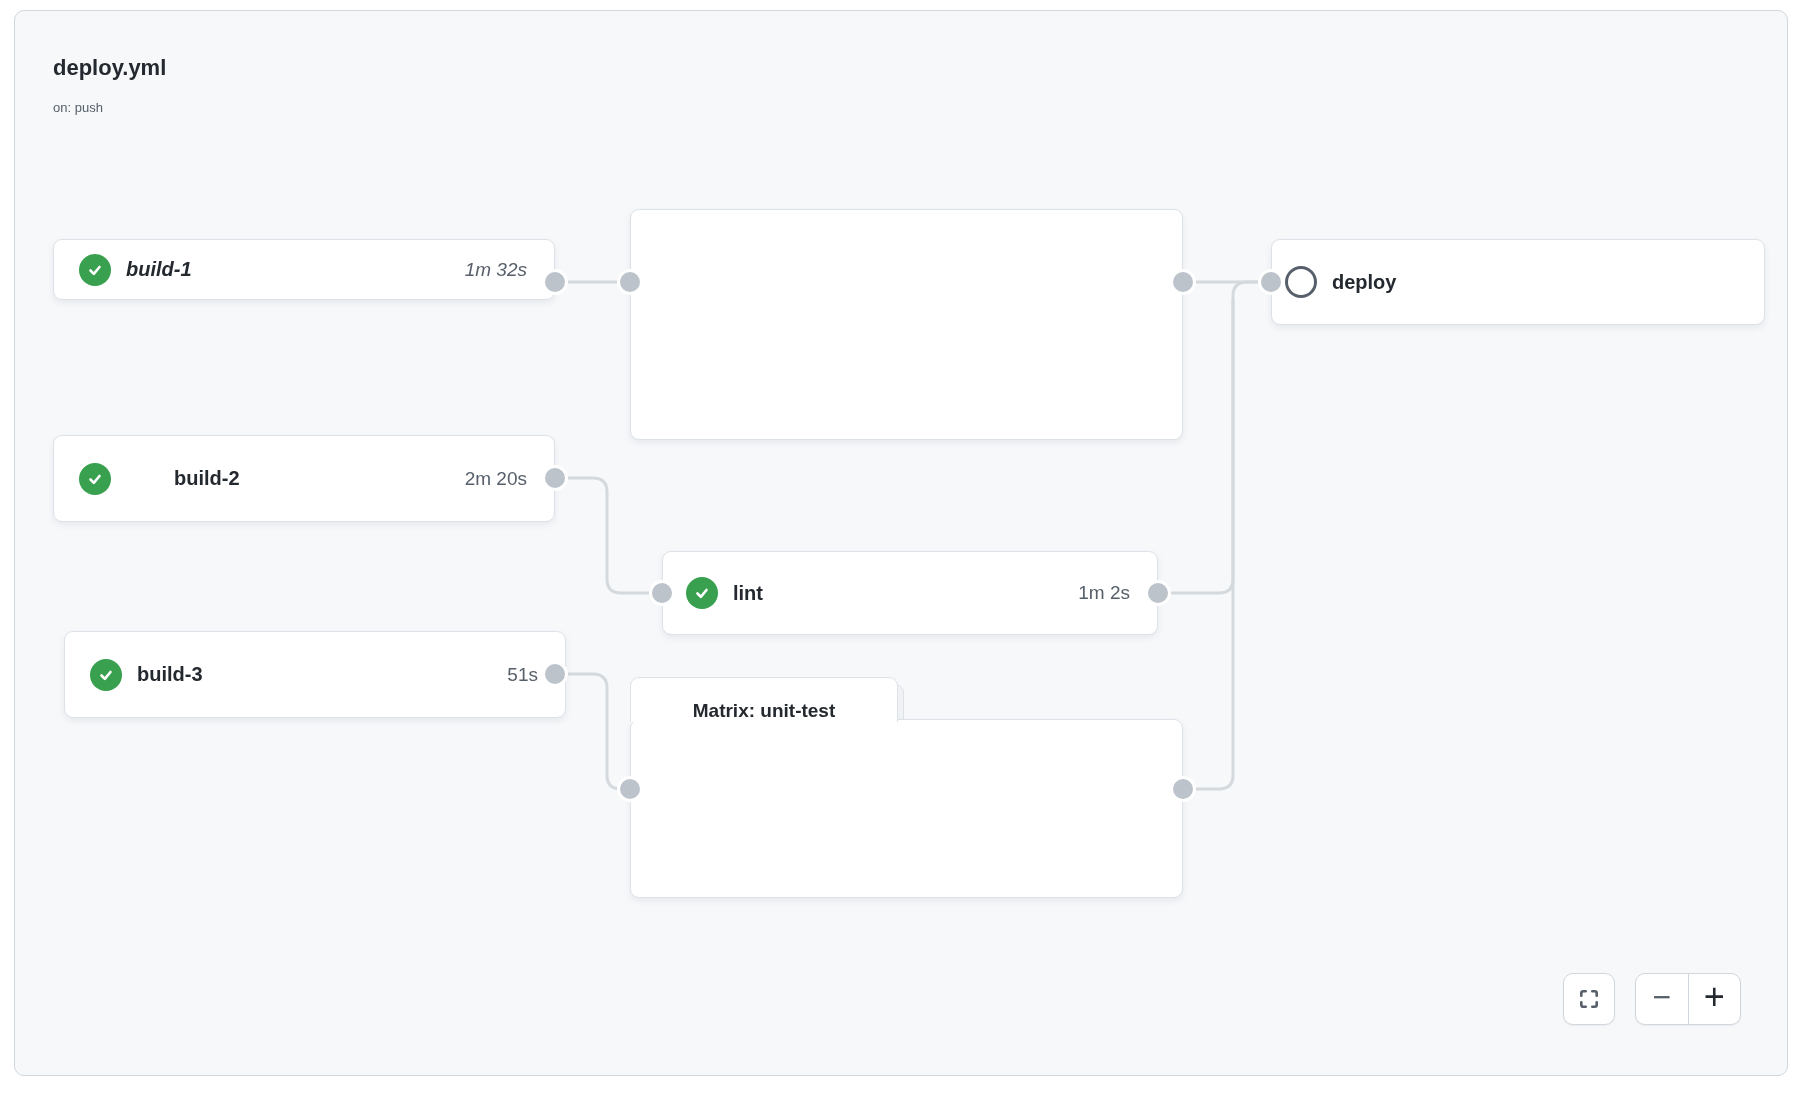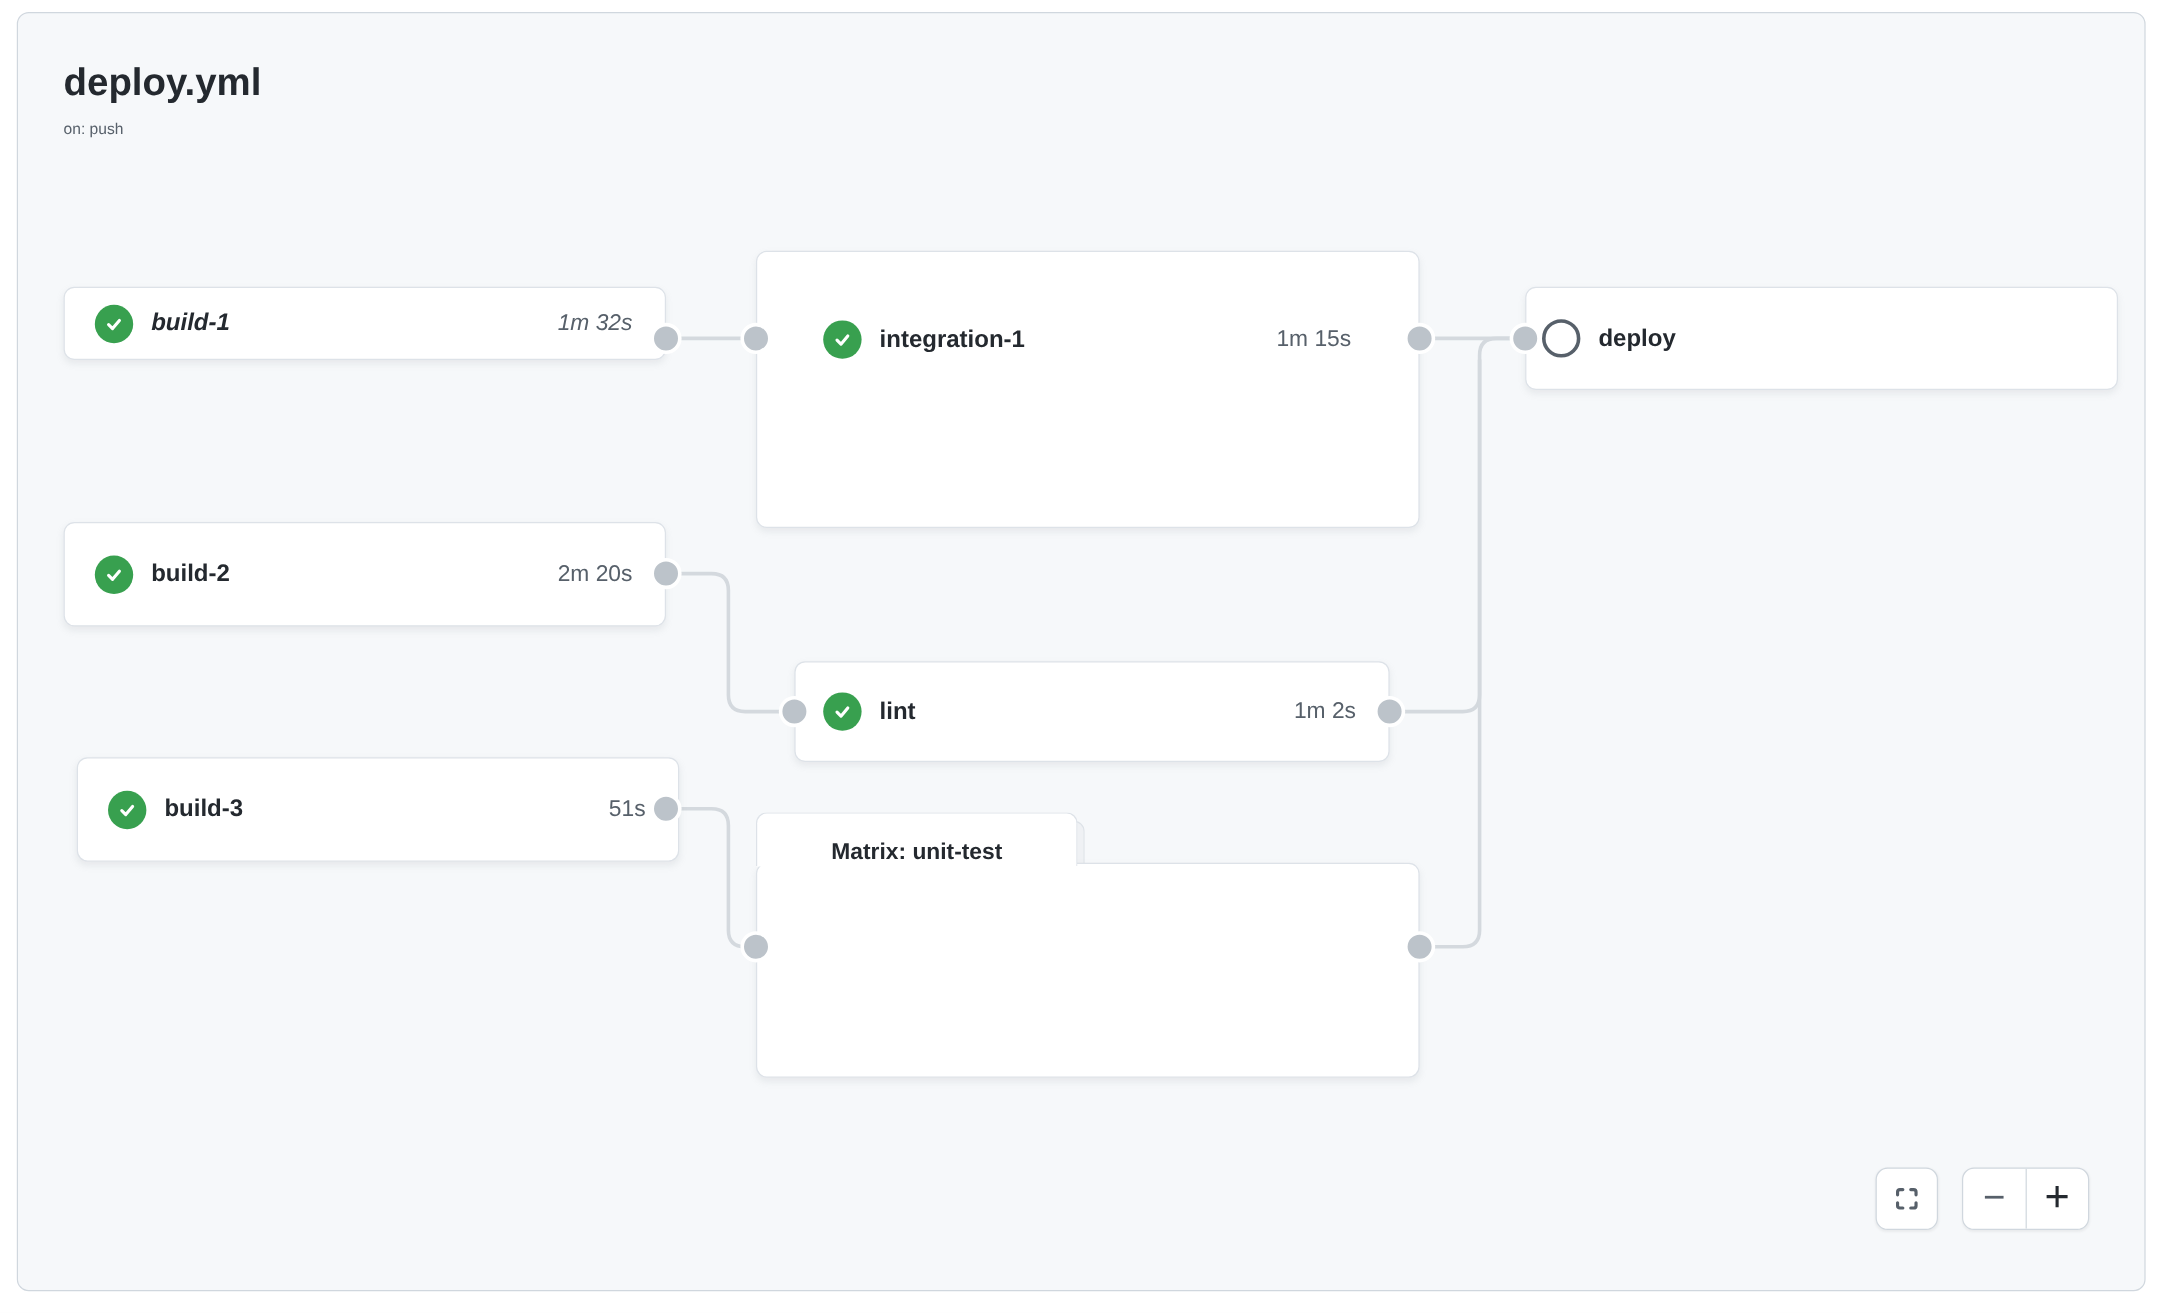--- a/index.html
+++ b/index.html
@@ -8,21 +8,21 @@
     background:#ffffff;
     font-family:"Liberation Sans", sans-serif;
     color:var(--text,#24292f);
   }
   .canvas{
     position:absolute;left:14px;top:10px;right:18px;bottom:18px;
     background:var(--canvas-bg,#f6f8fa);
     border:1.5px solid #d0d7de;border-radius:10px;
   }
   .header{position:absolute;left:53px;top:50px;z-index:4;}
-  .wf-title{font-size:32px;font-weight:700;line-height:36px;color:var(--text,#24292f);}
+  .wf-title{font-size:22px;font-weight:700;line-height:36px;color:var(--text,#24292f);}
   .wf-trigger{font-size:13px;line-height:24px;margin-top:10px;color:var(--muted,#57606a);}
 
   svg.edges{position:absolute;left:0;top:0;z-index:1;}
   .edge{stroke:var(--edge,#d4d9de);stroke-width:3;fill:none;stroke-linecap:round;}
 
   .card{
     position:absolute;z-index:3;
     background:var(--card-bg,#fff);
     border:1px solid var(--card-border,#dde2e8);
     border-radius:9px;
@@ -123,50 +123,41 @@
 <div class="card job" style="left:53px;top:239px;width:502px;height:61px;padding:0 27px 0 25px;font-style:italic;">
   <div class="icon-success">
     <svg width="18" height="18" viewBox="0 0 18 18">
         <polyline class="check" points="4.5,9.5 7.8,12.8 13.5,6"></polyline>
       </svg>
   </div>
   <span class="job-label">build-1</span>
   <span class="duration">1m 32s</span>
 </div>
 
-<div class="card job" style="left:53px;top:435px;width:502px;height:87px;padding:0 27px 0 25px;">
+<div class="card job" style="left:53px;top:435px;width:502px;height:87px;padding:0 27px 0 25px;gap:48px;">
   <div class="icon-success">
     <svg width="18" height="18" viewBox="0 0 18 18">
         <polyline class="check" points="4.5,9.5 7.8,12.8 13.5,6"></polyline>
       </svg>
   </div>
   <span class="job-label">build-2</span>
   <span class="duration">2m 20s</span>
 </div>
 
 <div class="card job" style="left:53px;top:631px;width:502px;height:87px;padding:0 27px 0 25px;margin-left:11px;">
   <div class="icon-success">
     <svg width="18" height="18" viewBox="0 0 18 18">
         <polyline class="check" points="4.5,9.5 7.8,12.8 13.5,6"></polyline>
       </svg>
   </div>
   <span class="job-label">build-3</span>
   <span class="duration">51s</span>
 </div>
 
 <div class="card group" style="left:630px;top:209px;width:553px;height:231px;">
-  <div class="group-row" style="top:250px;">
-    <div class="icon-success">
-      <svg width="18" height="18" viewBox="0 0 18 18">
-          <polyline class="check" points="4.5,9.5 7.8,12.8 13.5,6"></polyline>
-        </svg>
-    </div>
-    <span class="job-label">integration-1</span>
-    <span class="duration">1m 15s</span>
-  </div>
 </div>
 <style>
   
   .group .group-row{left:0;right:0;}
   .group .group-row[style*="top:250px"]{top:41px !important;}
   .group .group-row[style*="top:333px"]{top:124px !important;}
 </style>
 
 <div class="card job" style="left:662px;top:551px;width:496px;height:84px;padding:0 27px 0 23px;">
   <div class="icon-success">

